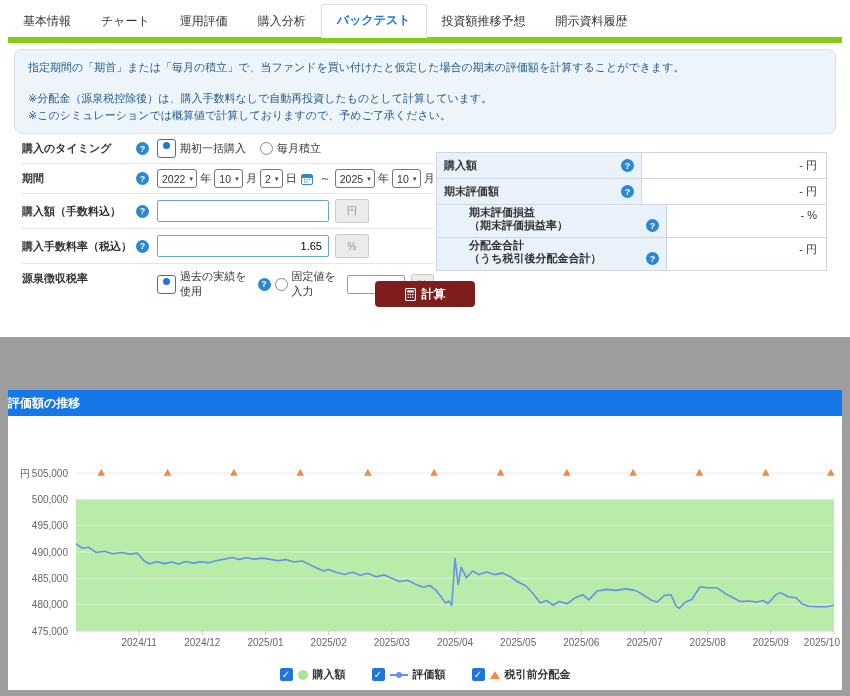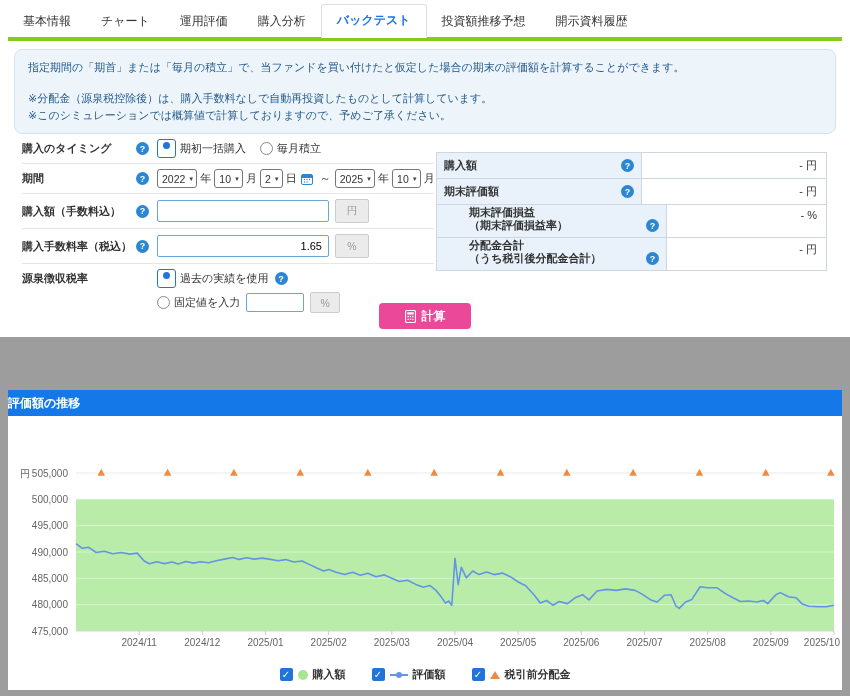--- a/index.html
+++ b/index.html
@@ -4,21 +4,21 @@
 <style>
   html,body{margin:0;padding:0;}
   body{
     width:850px;height:696px;position:relative;overflow:hidden;
     background:#9d9d9d;
     font-family:"Liberation Sans","DejaVu Sans",sans-serif;
     color:#333;
   }
   
   .top-panel{position:absolute;left:0;top:0;width:850px;height:337px;background:#fff;}
-  .tab-bar{position:absolute;left:8px;right:8px;top:8px;height:29px;border-bottom:4px solid #84cc16;display:flex;align-items:flex-end;}
+  .tab-bar{position:absolute;left:8px;right:8px;top:8px;height:29px;border-bottom:6px solid #84cc16;display:flex;align-items:flex-end;}
   .tab{font-size:12px;color:#333;padding:7px 15px 8px;cursor:pointer;white-space:nowrap;position:relative;bottom:-1px;}
   .tab.active{color:#1a73e8;font-weight:bold;background:#fff;border:1px solid #ddd;border-bottom:1px solid #fff;border-radius:3px 3px 0 0;}
   .notice{position:absolute;left:14px;right:14px;top:49px;background:#edf5fb;border:1px solid #d3e3f0;border-radius:8px;padding:9px 13px;font-size:11px;color:#235a8c;line-height:1.55;}
   .notice p{margin:0;}
   .notice .gap{margin-top:14px;}
   
   .form-area{position:absolute;left:22px;top:134px;width:412px;}
   .frow{display:flex;align-items:center;padding:5px 0;border-top:1px solid #e6e6e6;font-size:11px;}
   .frow:first-child{border-top:none;}
   .flabel{width:114px;font-weight:bold;font-size:11px;color:#333;flex:none;}
@@ -29,36 +29,36 @@
   .radio.sel::after{content:"";position:absolute;left:2px;top:2px;width:7px;height:7px;border-radius:50%;background:#2175d9;}
   .opt{margin-right:14px;display:inline-flex;align-items:center;}
   .sel{display:inline-flex;align-items:center;border:1px solid #767676;border-radius:3px;background:#fff;height:17px;padding:0 2px 0 4px;font-size:10.5px;cursor:pointer;}
   .sel::after{content:"▼";font-size:6px;margin-left:3px;color:#444;}
   .unit-lbl{margin:0 3px 0 3px;font-size:11px;}
   .cal{display:inline-block;margin:0 3px 0 1px;cursor:pointer;line-height:0;}
   .tilde{margin:0 4px;}
   .tinput{height:20px;border:1px solid #6aa7d8;border-radius:2px;font-size:11px;padding:0 6px;text-align:right;font-family:inherit;}
   .amount-input{width:158px;}
   .unit-box{display:inline-flex;align-items:center;justify-content:center;width:32px;height:22px;background:#ebebeb;border:1px solid #ccc;border-radius:2px;color:#999;font-size:10.5px;margin-left:6px;}
-  .tax-lines{display:flex;flex-direction:column;gap:4px;}
+  .tax-lines{display:flex;flex-direction:row;gap:4px;}
   .tax-line{display:flex;align-items:center;}
   .fixed-input{width:44px;height:17px;}
   
   .results{position:absolute;left:436px;top:152px;width:389px;border:1px solid #cfd6dd;border-bottom:none;font-size:11px;}
   .rrow{display:flex;border-bottom:1px solid #cfd6dd;}
   .rlabel{width:190px;flex:none;background:#e9f2fa;padding:4px 7px;display:flex;justify-content:space-between;border-right:1px solid #cfd6dd;}
   .rlabel .txt{font-weight:bold;line-height:1.25;}
   .rlabel .txt .sub{font-weight:bold;}
   .rrow.tall .rlabel{align-items:flex-end;padding-left:32px;}
   .rrow.short .rlabel{align-items:center;}
   .rrow .rvalue{flex:1;background:#fff;text-align:right;padding:4px 9px;color:#333;}
   .rrow.short{height:26px;box-sizing:border-box;}
   .rrow.tall{height:33px;box-sizing:border-box;}
   .rrow.short .rvalue{display:flex;align-items:center;justify-content:flex-end;}
-  .calc-btn{position:absolute;left:0;right:0;top:303px;margin:0 auto;width:92px;height:26px;background:#ec4899;color:#fff;border:none;border-radius:4px;font-size:12px;font-weight:bold;display:flex;align-items:center;justify-content:center;gap:6px;cursor:pointer;font-family:inherit;}
+  .calc-btn{position:absolute;left:0;right:0;top:281px;margin:0 auto;width:100px;height:26px;background:#7f1d1d;color:#fff;border:none;border-radius:4px;font-size:12px;font-weight:bold;display:flex;align-items:center;justify-content:center;gap:6px;cursor:pointer;font-family:inherit;}
   
   .bottom-panel{position:absolute;left:8px;top:390px;width:834px;height:300px;background:#fff;}
   .chart-header{height:26px;background:#1478e8;color:#fff;font-size:12px;font-weight:bold;display:flex;align-items:center;}
   .chart-wrap{position:absolute;left:0;top:30px;width:834px;height:230px;}
   .legend{position:absolute;left:0;right:0;bottom:8px;display:flex;justify-content:center;gap:26px;font-size:11px;font-weight:bold;color:#333;}
   .lg-item{display:flex;align-items:center;gap:5px;}
   .lg-cb{width:13px;height:13px;background:#2175d9;border-radius:2px;color:#fff;display:inline-flex;align-items:center;justify-content:center;cursor:pointer;}
   .lg-cb::after{content:"✓";font-size:10px;font-weight:bold;}
   .lg-dot{width:10px;height:10px;border-radius:50%;background:#a9e694;display:inline-block;}
   .lg-line{width:18px;height:2px;background:#6494e4;display:inline-block;position:relative;}

